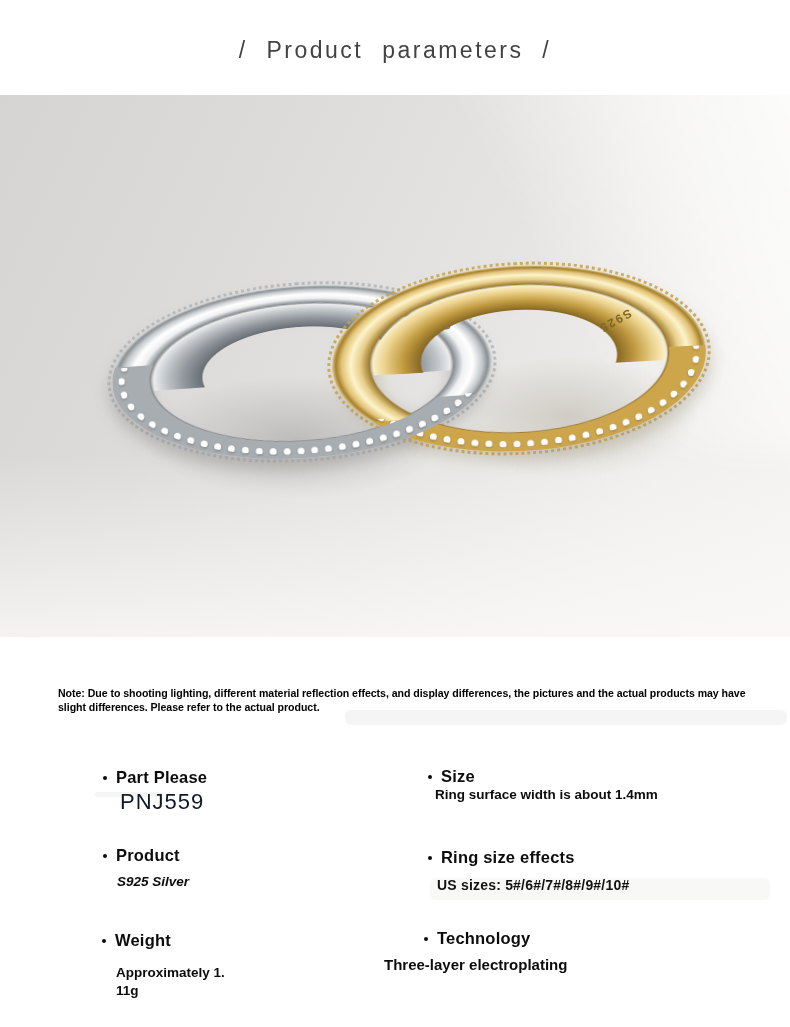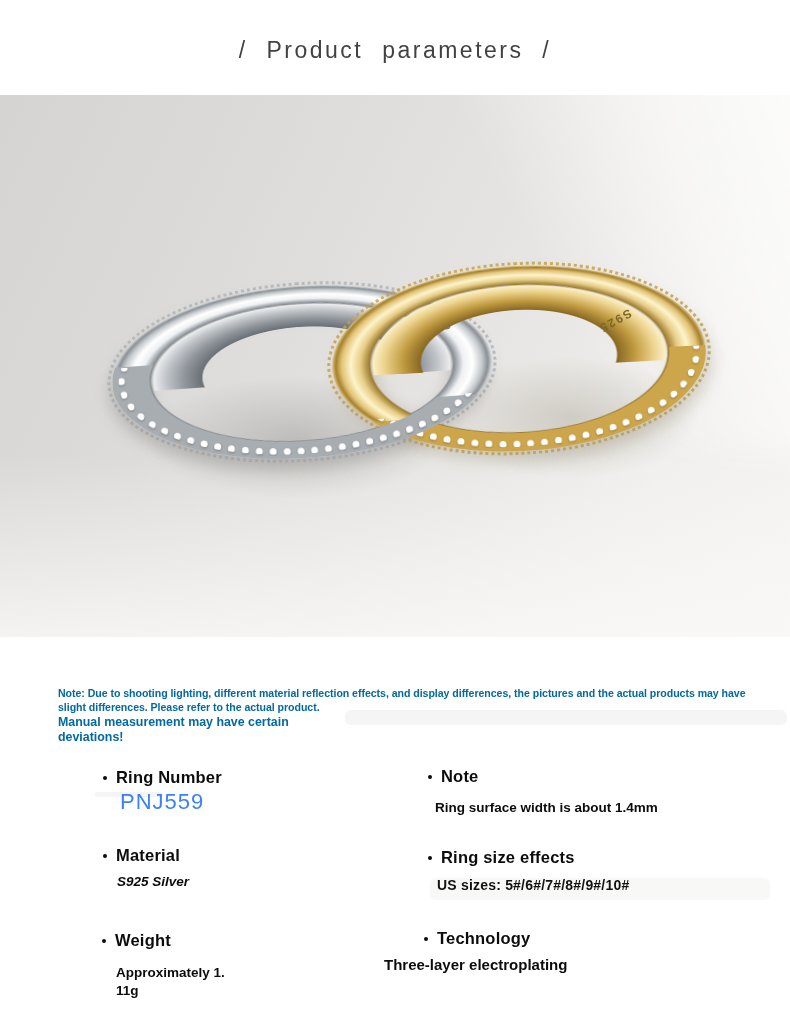--- a/index.html
+++ b/index.html
@@ -104,48 +104,48 @@
   }
 
   .engraving {
     position:absolute; font-size:12px; font-weight:700;
     letter-spacing:2px; white-space:nowrap;
   }
   .engraving-silver { left:415px; top:226px; color:#798089; transform:rotate(168deg); z-index:1; }
   .engraving-gold   { left:597px; top:219px; color:#7e6724; transform:rotate(151deg); z-index:2; }
 
   
-  .note { position:absolute; left:58px; top:687px; width:704px; color:#0369a1; z-index:2; }
+  .note { position:absolute; left:58px; top:687px; width:704px; color:#000000; z-index:2; }
   .note-body { font-size:10.6px; font-weight:700; line-height:13.5px; letter-spacing:-0.05px; }
   .note-em   { margin-top:1px; width:272px; font-size:12.4px; font-weight:700; line-height:14.5px; }
 
   .smudge { position:absolute; background:rgba(120,120,118,0.07); border-radius:6px; z-index:1; }
   .smudge-note  { left:345px; top:710px; width:442px; height:15px; }
   .smudge-sizes { left:430px; top:878px; width:340px; height:22px; background:rgba(120,120,118,0.055); }
   .smudge-pnj   { left:95px;  top:792px; width:68px;  height:5px; }
 
   
   .param { position:absolute; color:#0c0c0c; }
   .param-head { display:flex; align-items:center; gap:9px; }
   .dot { width:4px; height:4px; border-radius:50%; background:#0c0c0c; flex:none; margin-top:1px; }
   .param-label { font-size:16.5px; font-weight:700; letter-spacing:0.2px; }
   .param-value { font-weight:700; font-size:13.5px; margin-left:14px; line-height:17.5px; }
 
   .p-partnum  { left:103px; top:768px; }
   .p-partnum .param-value {
-    font-weight:400; font-size:22px; color:#3b82f6;
+    font-weight:400; font-size:22px; color:#0f172a;
     letter-spacing:1px; margin-top:6px; margin-left:17px;
   }
   .p-material { left:103px; top:846px; }
   .p-material .param-value { margin-top:8px;font-style:italic; }
   .p-weight   { left:102px; top:931px; }
   .p-weight .param-value { margin-top:14px; }
 
   .p-size     { left:428px; top:767px; }
-  .p-size .param-value { margin-top:13px; margin-left:7px; }
+  .p-size .param-value { margin-top:0; margin-left:7px; }
   .p-ringsize { left:428px; top:848px; }
   .p-ringsize .param-value { font-size:14px; margin-top:10px; margin-left:9px; letter-spacing:0.2px; }
   .p-tech     { left:424px; top:929px; }
   .p-tech .param-value { font-size:15px; margin-top:8px; margin-left:-40px;text-align:right; }
 </style>
 </head>
 <body>
 
 <div class="page">
 
@@ -176,54 +176,53 @@
     <span class="engraving engraving-silver">S925</span>
     <span class="engraving engraving-gold">S925</span>
   </div>
 
   <div class="smudge smudge-note"></div>
   <div class="smudge smudge-sizes"></div>
   <div class="smudge smudge-pnj"></div>
 
   <div class="note">
     <div class="note-body">Note: Due to shooting lighting, different material reflection effects, and display differences, the pictures and the actual products may have slight differences. Please refer to the actual product.</div>
-    <div class="note-em">Manual measurement may have certain deviations!</div>
   </div>
 
   <div class="param p-partnum">
     <div class="param-head">
       <span class="dot"></span>
-      <span class="param-label">Ring Number</span>
+      <span class="param-label">Part Please</span>
     </div>
     <div class="param-value">PNJ559</div>
   </div>
 
   <div class="param p-material">
     <div class="param-head">
       <span class="dot"></span>
-      <span class="param-label">Material</span>
+      <span class="param-label">Product</span>
     </div>
     <div class="param-value">S925 Silver</div>
   </div>
 
   <div class="param p-weight">
     <div class="param-head">
       <span class="dot"></span>
       <span class="param-label">Weight</span>
     </div>
     <div class="param-value">
       <div>Approximately 1.</div>
       <div>11g</div>
     </div>
   </div>
 
   <div class="param p-size">
     <div class="param-head">
       <span class="dot"></span>
-      <span class="param-label">Note</span>
+      <span class="param-label">Size</span>
     </div>
     <div class="param-value">Ring surface width is about 1.4mm</div>
   </div>
 
   <div class="param p-ringsize">
     <div class="param-head">
       <span class="dot"></span>
       <span class="param-label">Ring size effects</span>
     </div>
     <div class="param-value">US sizes: 5#/6#/7#/8#/9#/10#</div>

